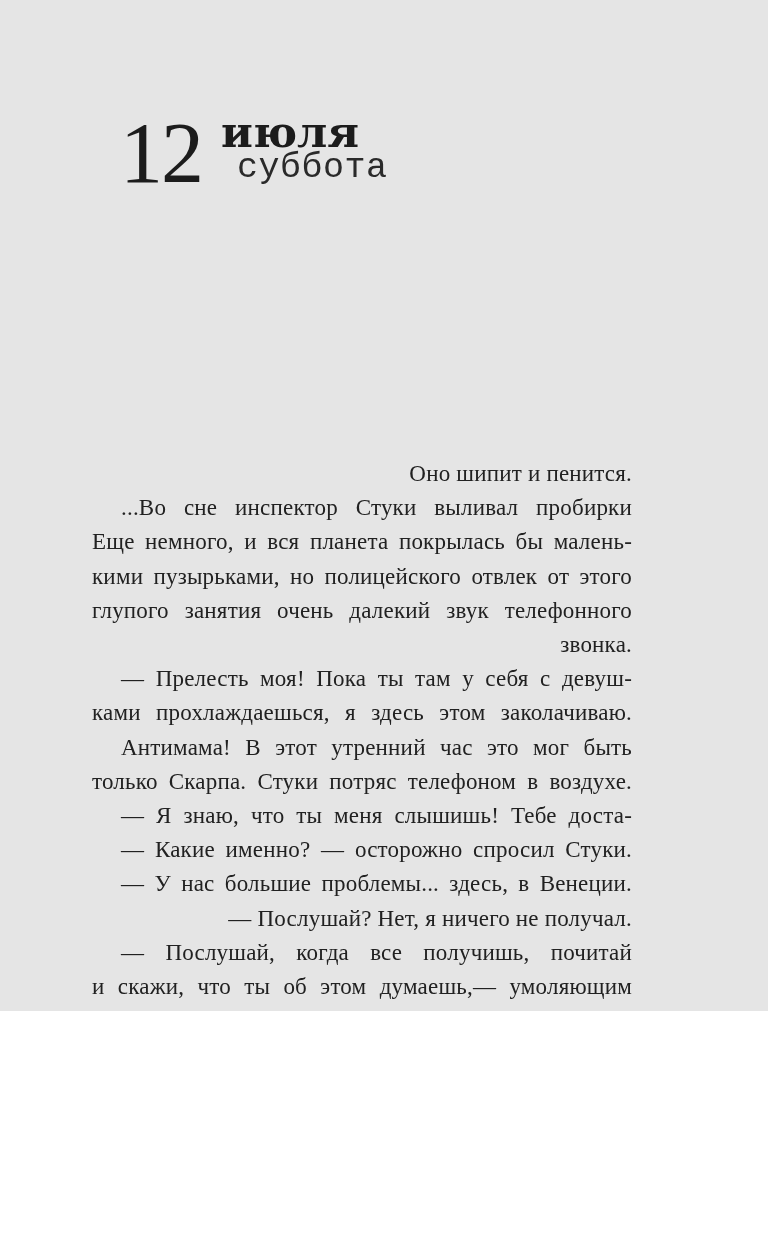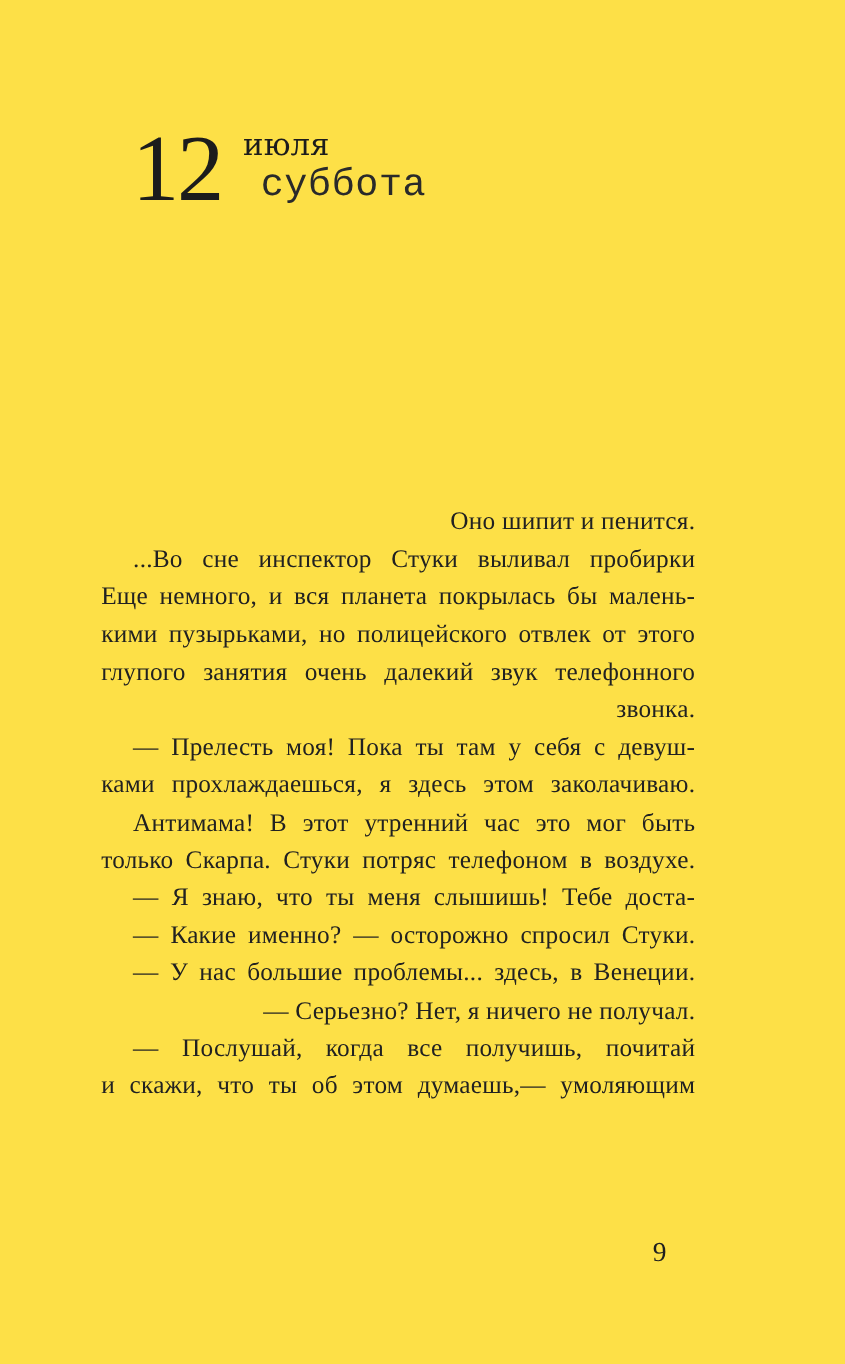--- a/index.html
+++ b/index.html
@@ -1,43 +1,43 @@
 <!DOCTYPE html>
 <html><head>
 <meta charset="utf-8">
 <style>
   html,body { margin:0; padding:0; }
   .page {
     position: relative;
     width: 768px;
-    height: 1240px;
-    background: #fde047;
+    height: 1011px;
+    background: #e5e5e5;
     overflow: hidden;
     font-family: "Liberation Serif", serif;
   }
   
   .day-number {
     position: absolute;
     left: 120px;
     top: 110px;
     font-family: "Liberation Serif", serif;
     font-size: 86px;
     line-height: 86px;
     font-weight: 400;
     color: #1c1c1c;
     letter-spacing: -2px;
   }
   .month-name {
     position: absolute;
     left: 221px;
     top: 112px;
     font-family: "DejaVu Serif", serif;
-    font-size: 28px;
+    font-size: 43px;
     line-height: 40px;
-    font-weight: 400;
+    font-weight: 700;
     color: #1c1c1c;
   }
   .weekday-name {
     position: absolute;
     left: 237px;
     top: 151px;
     font-family: Liberation Mono, monospace;
     font-size: 35px;
     line-height: 35px;
     font-weight: 400;
@@ -93,20 +93,20 @@
       <div class="line just">кими пузырьками, но полицейского отвлек от этого</div>
       <div class="line just">глупого занятия очень далекий звук телефонного</div>
       <div class="line">звонка.</div>
       <div class="line indent just">— Прелесть моя! Пока ты там у себя с девуш-</div>
       <div class="line just">ками прохлаждаешься, я здесь этом заколачиваю.</div>
       <div class="line indent just">Антимама! В этот утренний час это мог быть</div>
       <div class="line just">только Скарпа. Стуки потряс телефоном в воздухе.</div>
       <div class="line indent just">— Я знаю, что ты меня слышишь! Тебе доста-</div>
       <div class="line indent just">— Какие именно? — осторожно спросил Стуки.</div>
       <div class="line indent just">— У нас большие проблемы... здесь, в Венеции.</div>
-      <div class="line indent">— Серьезно? Нет, я ничего не получал.</div>
+      <div class="line indent">— Послушай? Нет, я ничего не получал.</div>
       <div class="line indent just">— Послушай, когда все получишь, почитай</div>
       <div class="line just">и скажи, что ты об этом думаешь,— умоляющим</div>
     </div>
 
   <div class="folio">9</div>
 
 </div>
 
 </body></html>

